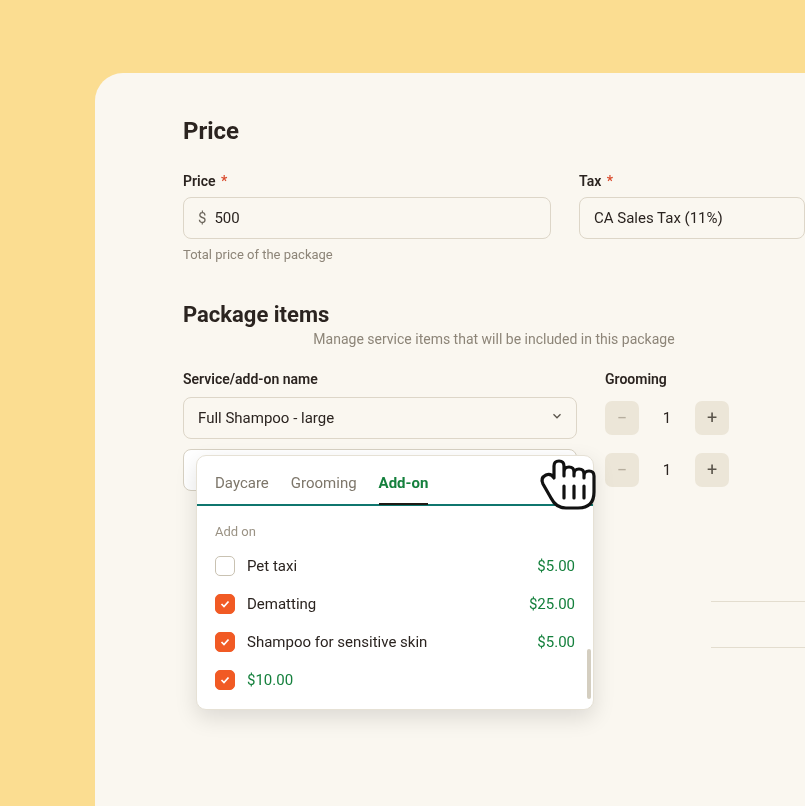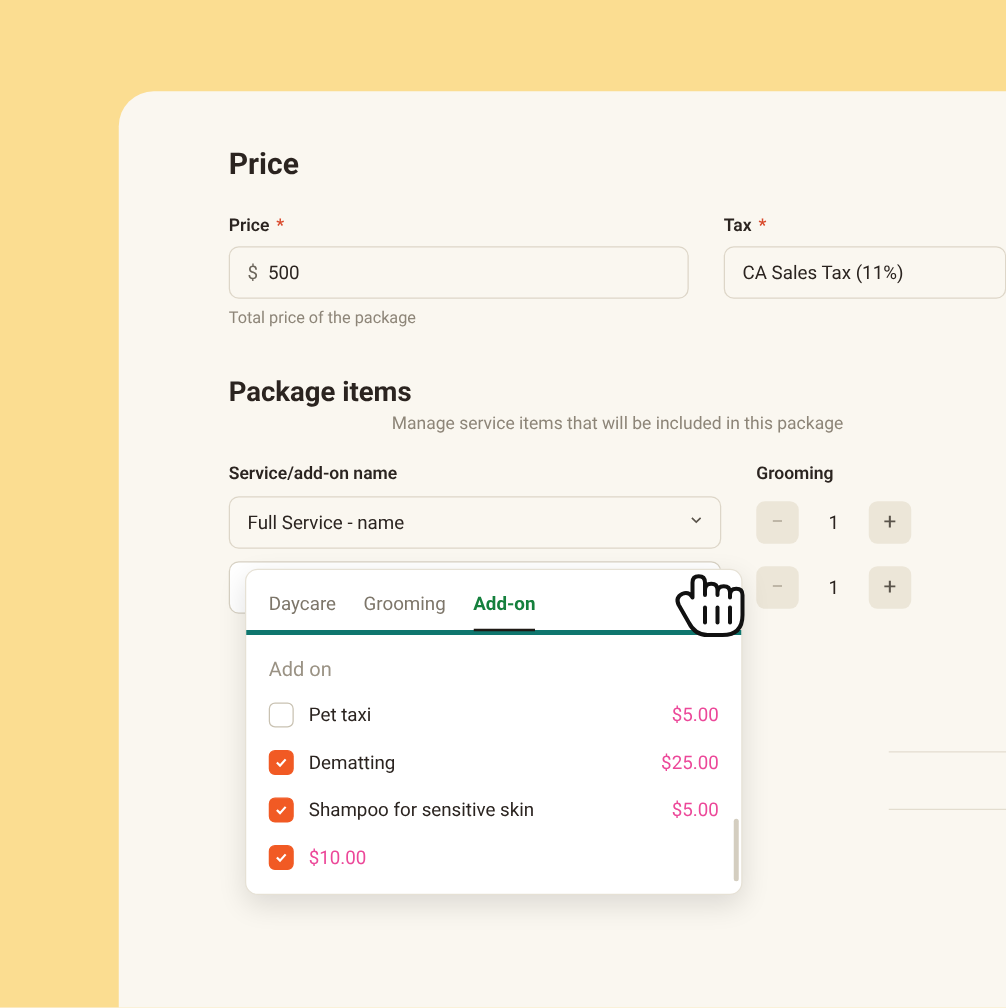--- a/index.html
+++ b/index.html
@@ -150,42 +150,42 @@
     border: 1px solid #e6e1d5;
     border-radius: 10px;
     box-shadow: 0 8px 22px rgba(0,0,0,0.12);
     padding: 14px 0 10px 0;
     z-index: 10;
   }
   .tabs {
     display: flex;
     gap: 22px;
     padding: 0 18px;
-    border-bottom: 4px solid #0f766e;
+    border-bottom: 2px solid #0f766e;
   }
   .tab {
     font-size: 15px;
     color: #7d766a;
     padding: 4px 0 12px 0;
     cursor: pointer;
     position: relative;
   }
   .tab.active {
     color: #15803d;
     font-weight: 700;
   }
   .tab.active::after {
     content: "";
     position: absolute;
     left: 0; right: 0; bottom: -1px;
     height: 2px;
     background: #1f1a15;
   }
   .grp-label {
-    font-size: 16px;
+    font-size: 13px;
     color: #9a9284;
     padding: 18px 18px 8px 18px;
   }
   .opt {
     display: flex;
     align-items: center;
     padding: 9px 18px;
     cursor: pointer;
   }
   .cb {
@@ -206,21 +206,21 @@
   }
   .cb.checked svg { display: block; }
   .cb svg { display: none; }
   .opt-label {
     flex: 1;
     font-size: 15px;
     color: #2b2420;
   }
   .opt-price {
     font-size: 15px;
-    color: #ec4899;
+    color: #15803d;
   }
   .scroll-ind {
     position: absolute;
     right: 2px;
     bottom: 10px;
     width: 4px;
     height: 50px;
     background: #d4cec0;
     border-radius: 2px;
   }
@@ -272,21 +272,21 @@
 
   <div class="section2">
     <div class="h2">Package items</div>
     <div class="sub">Manage service items that will be included in this package</div>
 
     <div class="cols">
       <div class="svc-col">
         <div class="col-head">Service/add-on name</div>
 
         <div class="select">
-          <span class="select-text">Full Service - name</span>
+          <span class="select-text">Full Shampoo - large</span>
           <span class="chev">
             <svg width="14" height="14" viewBox="0 0 24 24" fill="none" stroke="currentColor" stroke-width="2.2">
                 <polyline points="6 9 12 15 18 9"></polyline>
               </svg>
           </span>
         </div>
 
         <div class="select open">
           <span class="select-text">Shampoo for sensitive skin, Toothbrush, Dematting</span>
           <span class="chev">

